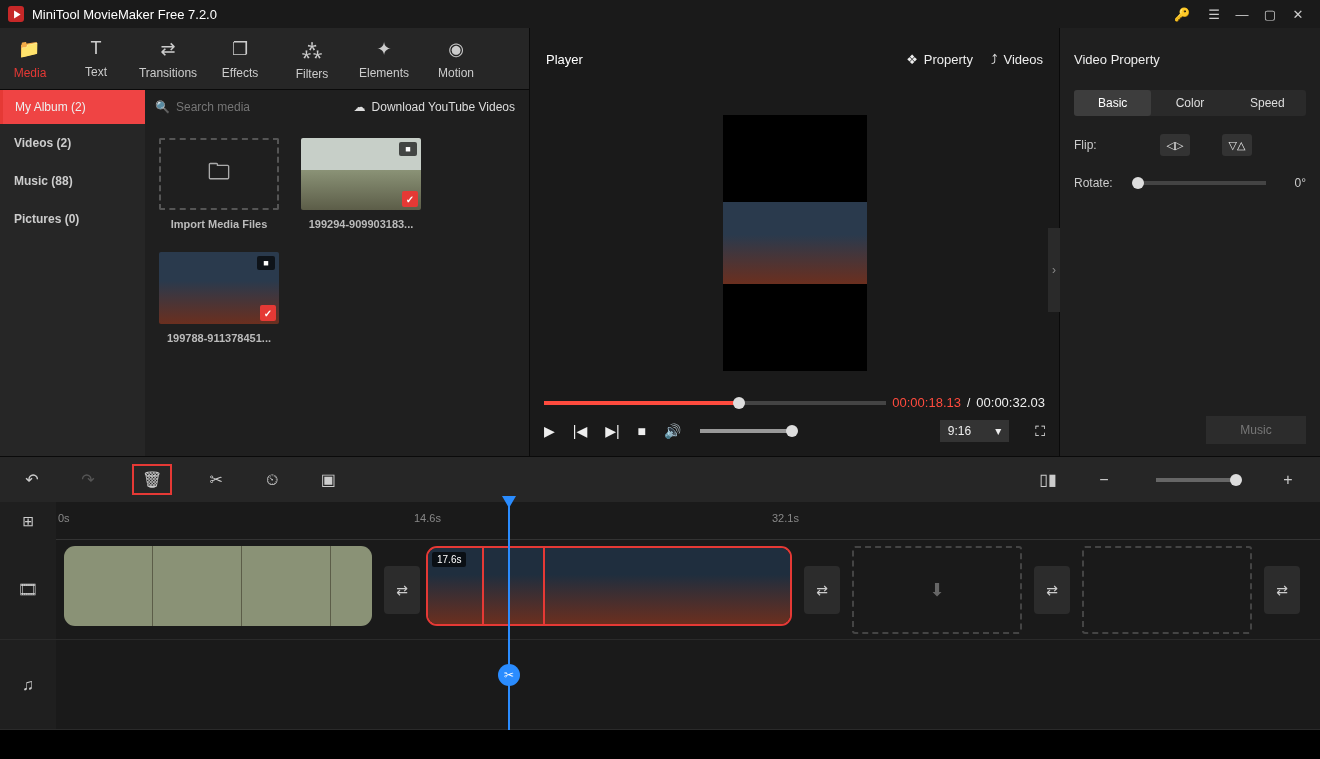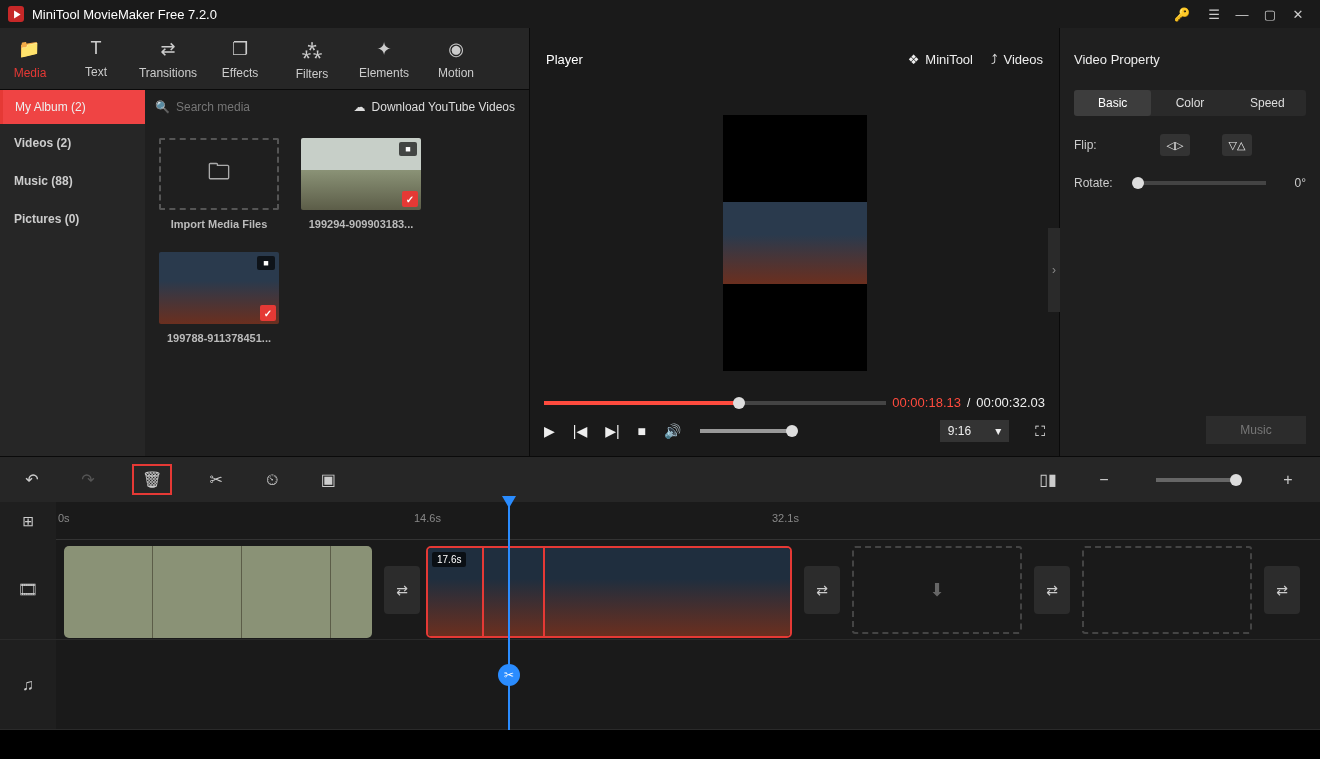--- a/index.html
+++ b/index.html
@@ -83,21 +83,21 @@
 
 .timeline { background:#1a1a1a; position:relative; }
 .ruler { height:38px; display:flex; position:relative; }
 .ruler .gutter { width:56px; background:#1f1f1f; display:flex; align-items:center; justify-content:center; color:#ccc; font-size:14px; }
 .ruler .ticks { flex:1; position:relative; color:#888; font-size:11px; border-bottom:1px solid #333; }
 .ruler .tick { position:absolute; top:10px; }
 .track-row { height:100px; display:flex; border-bottom:1px solid #2a2a2a; }
 .track-row.audio { height:90px; }
 .track-row .gutter { width:56px; background:#1f1f1f; display:flex; align-items:center; justify-content:center; color:#ccc; font-size:16px; }
 .track-row .lane { flex:1; position:relative; padding-top:6px; }
-.clip { position:absolute; top:6px; height:92px; border-radius:5px; overflow:hidden; }
+.clip { position:absolute; top:6px; height:80px; border-radius:11px; overflow:hidden; }
 .clip.river { left:8px; width:308px; background:repeating-linear-gradient(90deg,#8a9276 0,#8a9276 88px,#5c5d48 88px,#5c5d48 89px), linear-gradient(#c7cfc8 45%,#8a9276 45%,#5c5d48); }
 .clip.smoke { left:370px; width:366px; border:2px solid #e53935; }
 .clip.smoke .bg { position:absolute; inset:0; background:linear-gradient(#1f2e3e 35%,#6b2f1f); }
 .clip .dur-badge { position:absolute; top:4px; left:4px; background:#000a; color:#fff; padding:2px 5px; font-size:10px; border-radius:2px; z-index:2; }
 .clip .sel { position:absolute; left:54px; top:-2px; width:63px; height:92px; border:2px solid #e53935; z-index:2; }
 .trans-slot { position:absolute; top:26px; width:36px; height:48px; background:#2c2c2c; border-radius:4px; display:flex; align-items:center; justify-content:center; color:#ccc; cursor:pointer; font-size:14px; }
 .placeholder { position:absolute; top:6px; height:88px; border:2px dashed #444; border-radius:3px; display:flex; align-items:center; justify-content:center; color:#666; font-size:18px; }
 .playhead { position:absolute; top:0; bottom:0; width:2px; background:#2a8cff; z-index:5; }
 .playhead::before { content:""; position:absolute; top:-6px; left:-6px; width:14px; height:12px; background:#2a8cff; clip-path:polygon(0 0,100% 0,50% 100%); }
 .scissors { position:absolute; width:22px; height:22px; border-radius:50%; background:#2a8cff; display:flex; align-items:center; justify-content:center; color:#fff; font-size:12px; z-index:6; }
@@ -195,21 +195,21 @@
       </div>
     </div>
   </div>
 
   <div class="player-pane">
     <div class="player-head">
       <span class="ttl">Player</span>
       <div class="sp"></div>
       <div class="hbtn">
           <span>❖</span>
-          <span>MiniTool</span>
+          <span>Property</span>
         </div>
       <div class="hbtn">
           <span>⤴</span>
           <span>Videos</span>
         </div>
     </div>
     <div class="preview-area">
       <div class="preview-box">
         <div class="frame"></div>
       </div>

